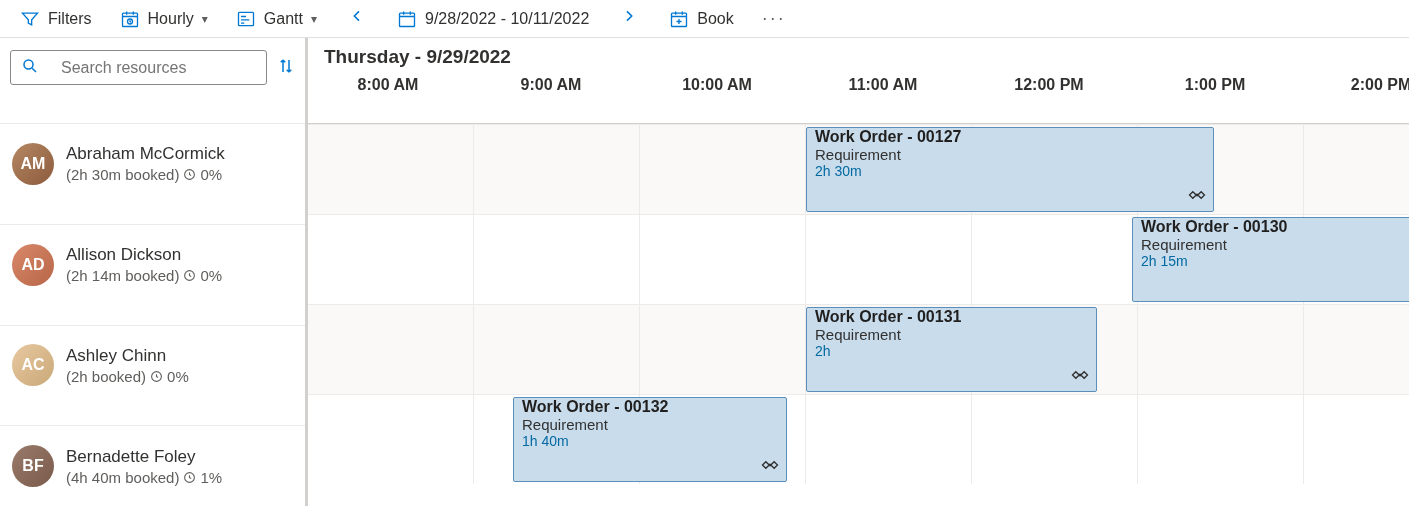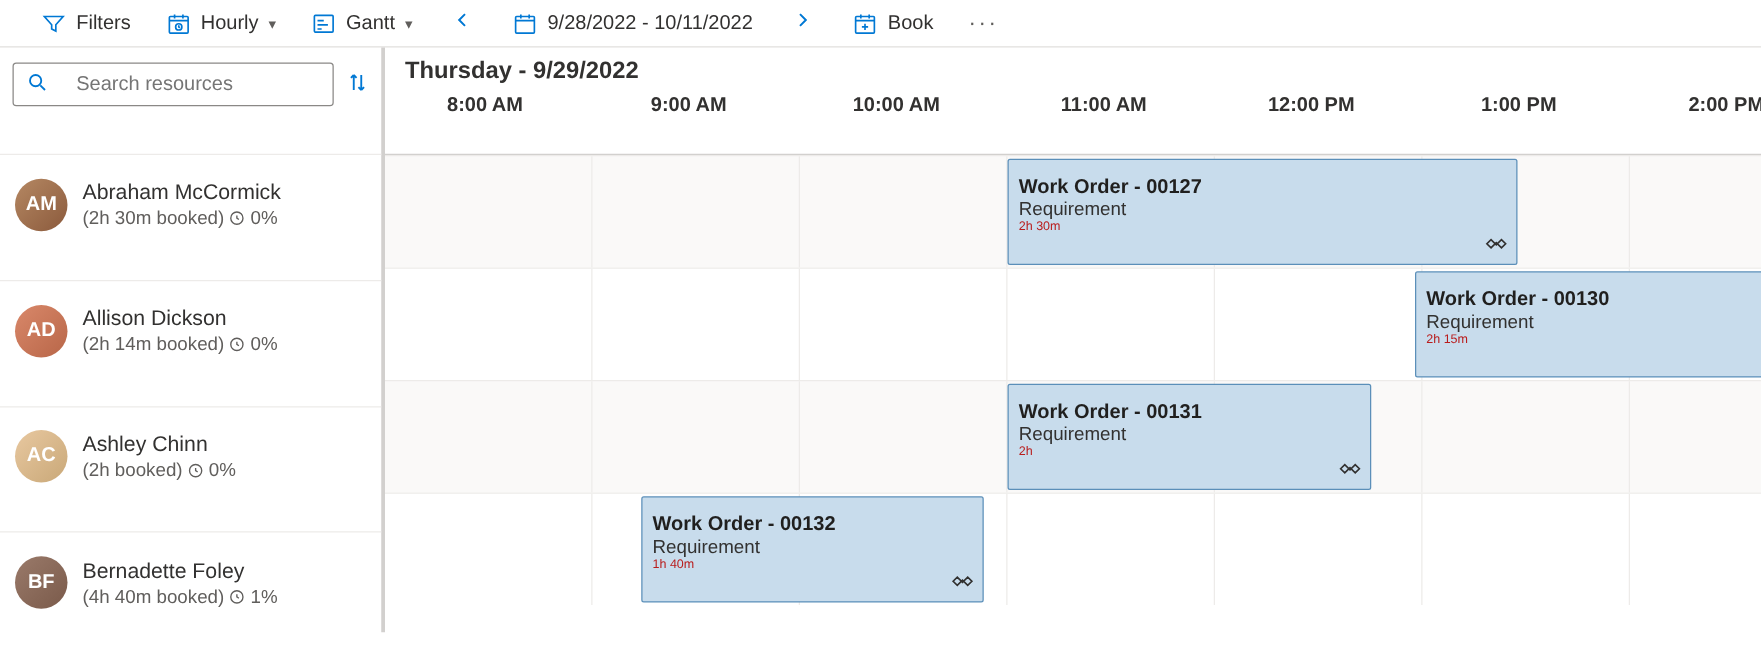--- a/index.html
+++ b/index.html
@@ -2,21 +2,21 @@
 <html><head>
 <meta charset="utf-8">
 <style>
 * { box-sizing: border-box; margin: 0; padding: 0; }
 body { font-family: "Segoe UI", Arial, sans-serif; font-size: 14px; color: #323130; background: #fff; overflow: hidden; }
 
 .toolbar {
   display: flex;
   align-items: center;
   gap: 28px;
-  padding: 8px 33px;
+  padding: 8px 20px;
   border-bottom: 1px solid #e1dfdd;
   background: #fff;
 }
 .tb-item {
   display: flex;
   align-items: center;
   gap: 8px;
   cursor: pointer;
   color: #323130;
   font-size: 16px;
@@ -125,26 +125,26 @@
   border-right: 1px solid #edebe9;
   flex-shrink: 0;
 }
 .booking {
   position: absolute;
   top: 2px;
   bottom: 2px;
   background: #c8dcec;
   border: 1px solid #5b8fb9;
   border-radius: 2px;
-  padding: 13px 8px;
+  padding: 0 8px;
   overflow: hidden;
 }
 .booking-title { font-size: 16px; font-weight: 600; color: #201f1e; }
 .booking-sub { font-size: 15px; color: #323130; }
-.booking-dur { font-size: 10px; color: #b91c1c; }
+.booking-dur { font-size: 14px; color: #0369a1; }
 .booking-icon {
   position: absolute;
   right: 6px;
   bottom: 6px;
   width: 20px; height: 20px;
   color: #323130;
 }
 </style>
 </head>
 <body>

